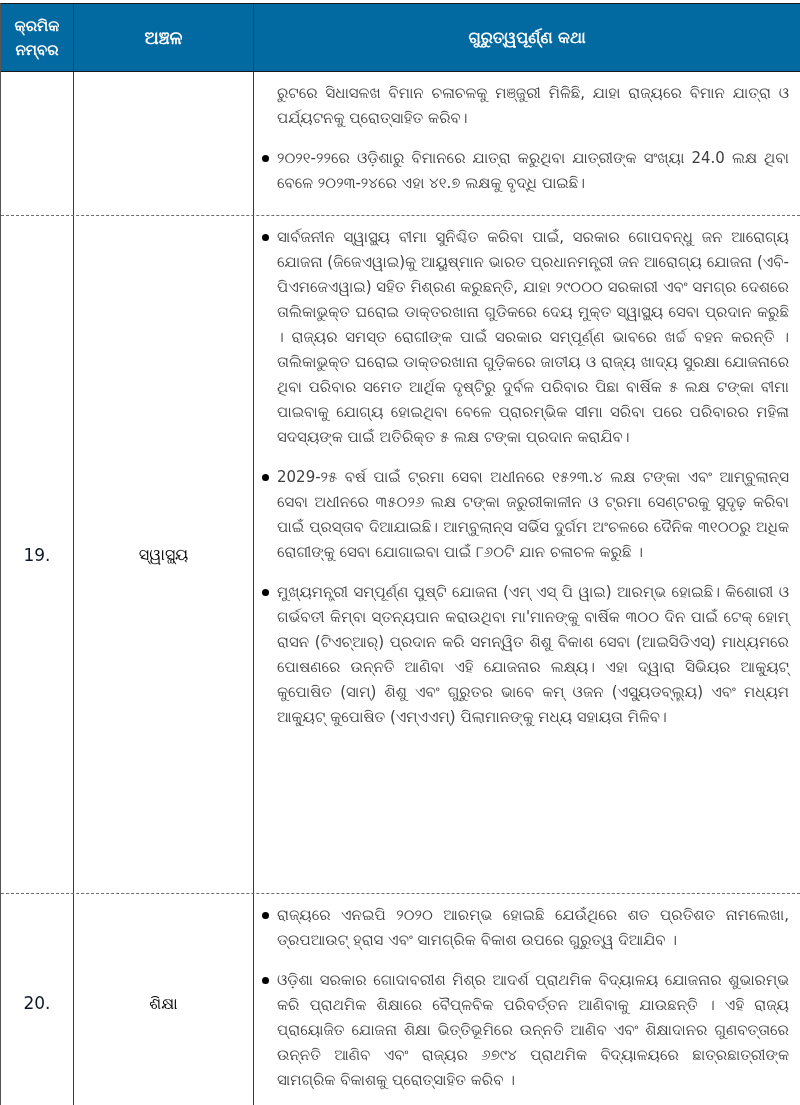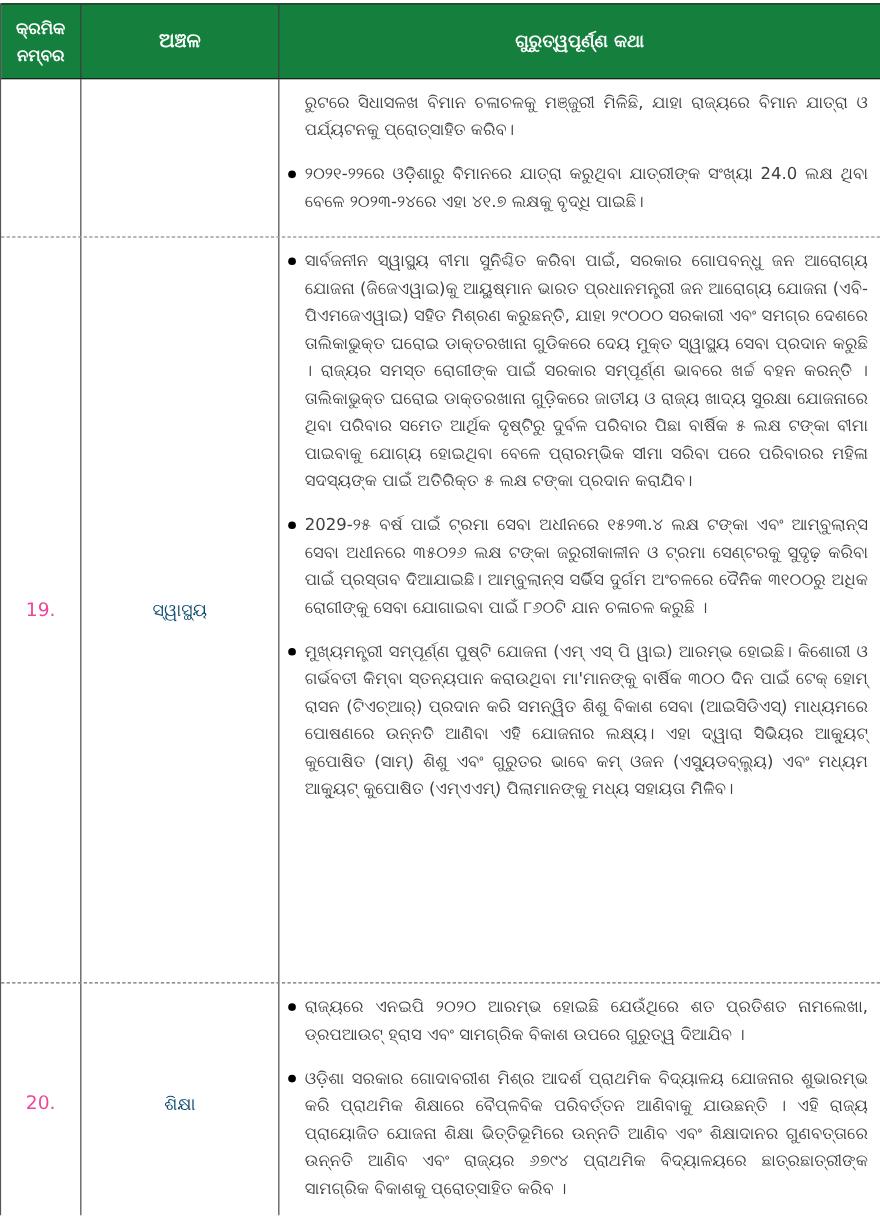--- a/index.html
+++ b/index.html
@@ -7,40 +7,40 @@
     width:800px;height:1105px;background:#ffffff;overflow:hidden;
     font-family:"DejaVu Sans","Liberation Sans",sans-serif;color:#111;
     box-sizing:border-box;padding-top:3px;
   }
   .tbl{
     width:800px;box-sizing:border-box;
     border-left:1px solid #555;
   }
   .row{display:flex;border-bottom:1px dashed #6e6e6e;box-sizing:border-box;}
   .row.header{
-    background:#15803d;color:#ffffff;
+    background:#0369a1;color:#ffffff;
     border-top:1px solid #1a1a1a;border-bottom:1px solid #1a1a1a;
     height:69px;
     justify-content:center;
   }
   .cell{box-sizing:border-box;}
   .c1{
     width:73px;flex:none;border-right:1px solid #3a3a3a;
     display:flex;align-items:center;justify-content:center;text-align:center;
   }
   .c2{
     width:180px;flex:none;border-right:1px solid #3a3a3a;
     display:flex;align-items:center;justify-content:center;text-align:center;
   }
   .c3{flex:1;padding:9px 11px 4px 0;}
   .header .c1{font-weight:bold;font-size:15px;line-height:24px;padding:0 6px;}
   .header .c2{font-weight:bold;font-size:18px;}
   .header .c3{display:flex;align-items:center;justify-content:center;padding:0;font-weight:bold;font-size:16px;}
-  .serial{font-size:17px;color:#ec4899;}
-  .sector{font-size:16px;color:#0c4a6e;}
+  .serial{font-size:17px;color:#0f172a;}
+  .sector{font-size:16px;color:#000000;}
   .point{display:flex;margin-bottom:15px;}
   .dot{width:7px;height:7px;border-radius:50%;background:#000;margin:9px 8px 0 8px;flex:none;}
   .point.nobullet .dot{background:transparent;}
   .ptext{flex:1;font-size:15px;line-height:25px;text-align:justify;color:#404040;}
   .r-cont{min-height:143px;}
   .r-19{min-height:678px;}
   .r-20{min-height:202px;}
 </style>
 </head>
 <body>

